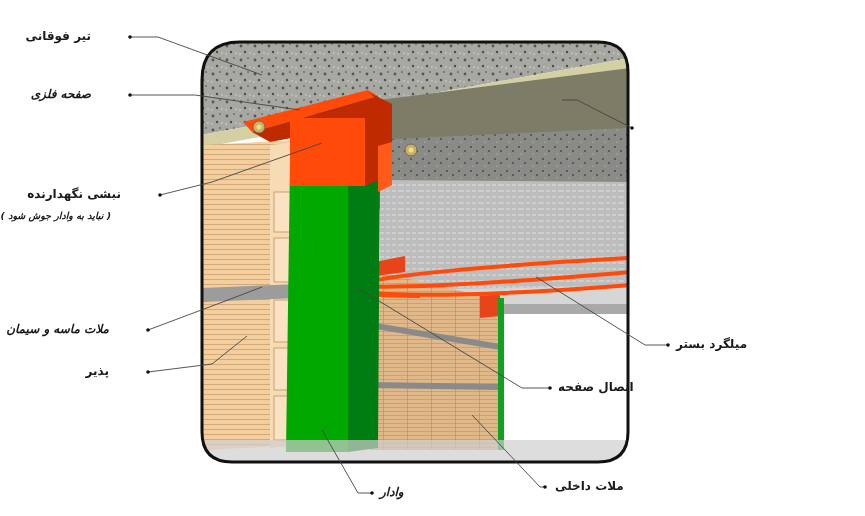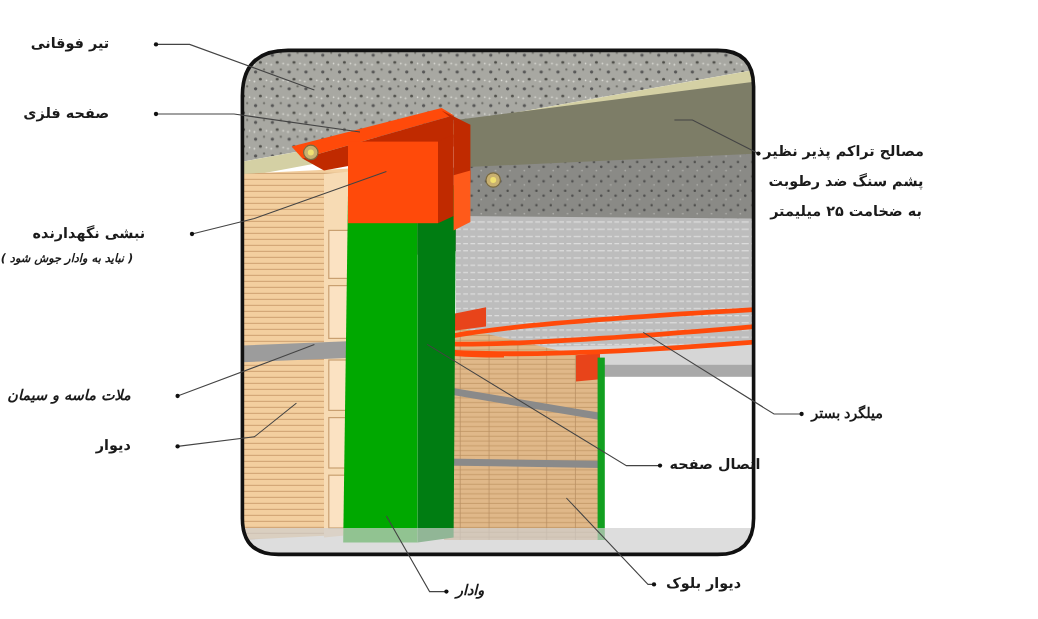--- a/index.html
+++ b/index.html
@@ -133,29 +133,24 @@
       <circle cx="148" cy="372" r="1.8"></circle>
       <circle cx="632" cy="128" r="1.8"></circle>
       <circle cx="668" cy="345" r="1.8"></circle>
       <circle cx="550" cy="388" r="1.8"></circle>
       <circle cx="372" cy="493" r="1.8"></circle>
       <circle cx="545" cy="487" r="1.8"></circle>
     </g>
   </svg>
 
   <div class="label" style="right:742px; top:29px;">تیر فوقانی</div>
-  <div class="label" style="right:742px; top:87px;">صفحه فلزی</div>
+  <div class="label" style="right:742px; top:87px;font-style:italic;">صفحه فلزی</div>
   <div class="label" style="right:712px; top:187px;">نبشی نگهدارنده</div>
   <div class="label small" style="right:722px; top:210px;font-style:italic;">( نباید به وادار جوش شود )</div>
   <div class="label" style="right:724px; top:322px;font-style:italic;">ملات ماسه و سیمان</div>
-  <div class="label" style="right:724px; top:364px;">دیوار</div>
+  <div class="label" style="right:724px; top:364px;">پذیر</div>
 
-  <div class="label multi" style="left:640px; top:114px; width:130px;">
-    <div>مصالح تراکم پذیر نظیر</div>
-    <div>پشم سنگ ضد رطوبت</div>
-    <div>به ضخامت ۲۵ میلیمتر</div>
-  </div>
 
-  <div class="label" style="left:676px; top:337px;font-family:Liberation Serif, serif;">میلگرد بستر</div>
+  <div class="label" style="left:676px; top:337px;">میلگرد بستر</div>
   <div class="label" style="left:558px; top:380px;">اتصال صفحه</div>
   <div class="label" style="left:380px; top:485px;font-style:italic;">وادار</div>
-  <div class="label" style="left:555px; top:479px;">دیوار بلوک</div>
+  <div class="label" style="left:555px; top:479px;">ملات داخلی</div>
 </div>
 
 </body></html>

